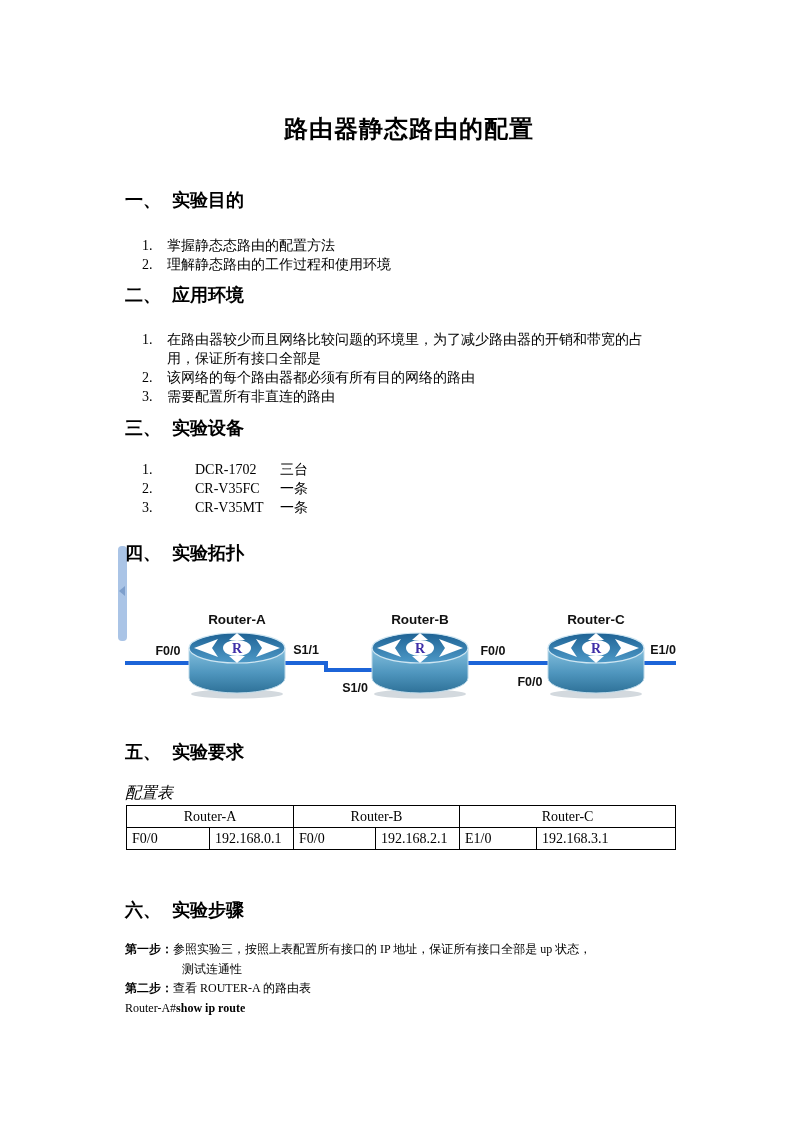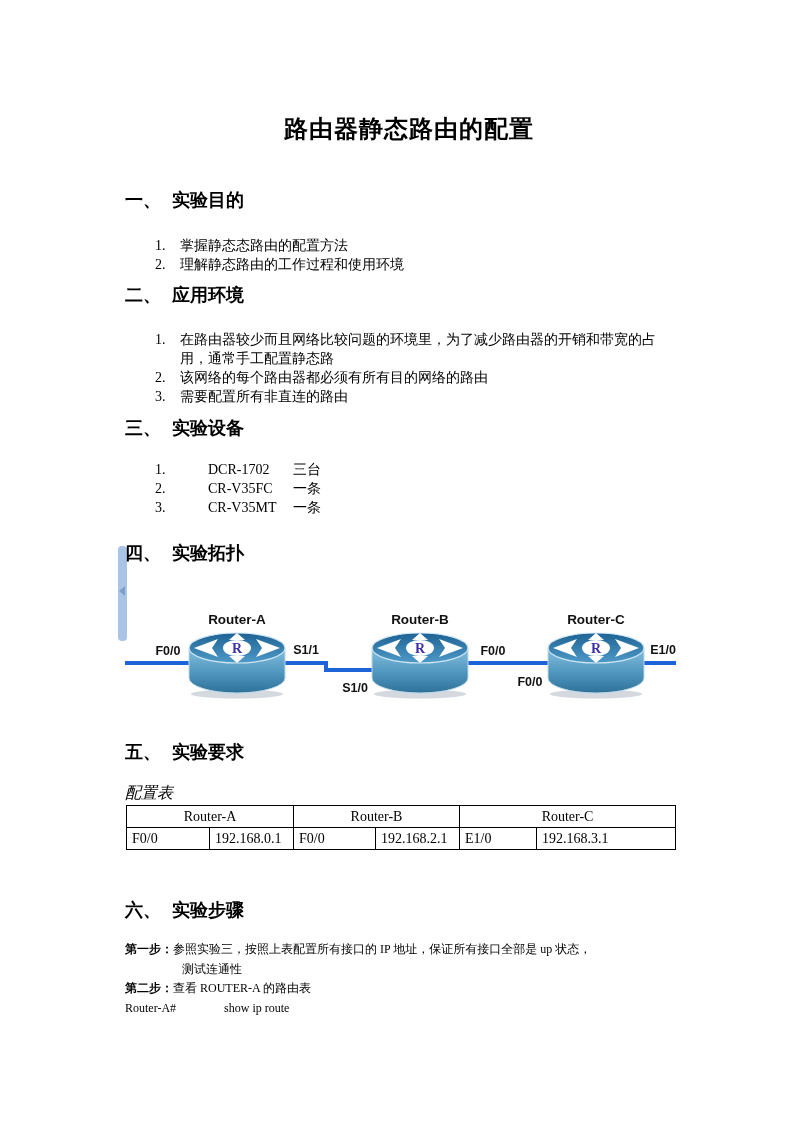--- a/index.html
+++ b/index.html
@@ -12,21 +12,21 @@
     position:absolute;top:101px;left:0;width:794px;text-align:center;
     font-size:24px;font-weight:bold;margin:12px;letter-spacing:1px;
   }
   
   .sec{
     position:absolute;left:125px;font-family:"Liberation Sans","DejaVu Sans",sans-serif;
     font-size:18px;font-weight:bold;white-space:nowrap;
   }
   .sec-num{display:inline-block;width:47px;}
   
-  .nlist{position:absolute;left:155px;font-size:14px;line-height:19px;}
+  .nlist{position:absolute;left:142px;font-size:14px;line-height:19px;}
   .li{padding-left:25px;text-indent:0;}
   .li .no{display:inline-block;width:25px;margin-left:-25px;}
   .eq-name{display:inline-block;width:85px;margin-left:28px;}
   
   .anchor-bar{
     position:absolute;left:118px;top:546px;width:9px;height:95px;
     background:var(--anchor-bar,#aac4e6);border-radius:4px;
   }
   .anchor-arrow{
     position:absolute;left:119px;top:586px;width:0;height:0;
@@ -48,40 +48,40 @@
   table.cfg td,table.cfg th{
     border:1px solid #000;height:21px;padding:0 5px;font-weight:normal;
     overflow:hidden;white-space:nowrap;
   }
   table.cfg th{text-align:center;}
   table.cfg td{text-align:left;}
   
   .steps{position:absolute;left:125px;top:940px;width:565px;font-size:12px;line-height:19.5px;}
   .step-label{font-weight:bold;}
   .step-cont{padding-left:57px;}
-  .cmd-bold{font-weight:normal;margin-left:48px;}
+  .cmd-bold{font-weight:bold;}
 </style>
 </head>
 <body>
 
 <h1 class="doc-title">路由器静态路由的配置</h1>
 
 <div class="sec" style="top:188px">
   <span class="sec-num">一、</span><span>实验目的</span>
 </div>
 <div class="nlist" style="top:236px">
   <div class="li"><span class="no">1.</span><span>掌握静态态路由的配置方法</span></div>
   <div class="li"><span class="no">2.</span><span>理解静态路由的工作过程和使用环境</span></div>
 </div>
 
 <div class="sec" style="top:283px">
   <span class="sec-num">二、</span><span>应用环境</span>
 </div>
 <div class="nlist" style="top:330px;width:508px">
-  <div class="li"><span class="no">1.</span><span>在路由器较少而且网络比较问题的环境里，为了减少路由器的开销和带宽的占用，通常手工配置静态路</span></div>
+  <div class="li"><span class="no">1.</span><span>在路由器较少而且网络比较问题的环境里，为了减少路由器的开销和带宽的占用，保证所有接口全部是</span></div>
   <div class="li"><span class="no">2.</span><span>该网络的每个路由器都必须有所有目的网络的路由</span></div>
   <div class="li"><span class="no">3.</span><span>需要配置所有非直连的路由</span></div>
 </div>
 
 <div class="sec" style="top:416px">
   <span class="sec-num">三、</span><span>实验设备</span>
 </div>
 <div class="nlist" style="top:460px">
   <div class="li"><span class="no">1.</span><span class="eq-name">DCR-1702</span><span>三台</span></div>
   <div class="li"><span class="no">2.</span><span class="eq-name">CR-V35FC</span><span>一条</span></div>

